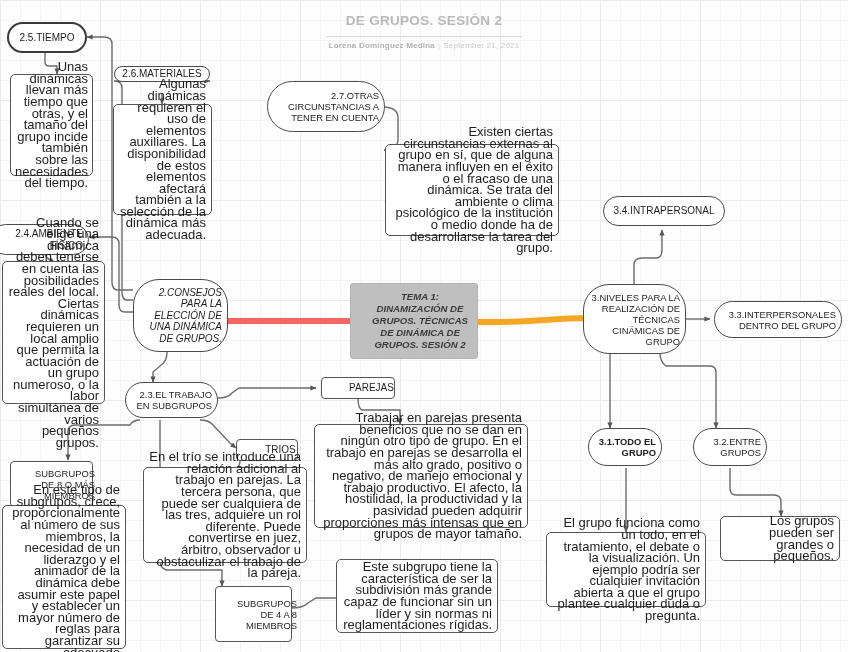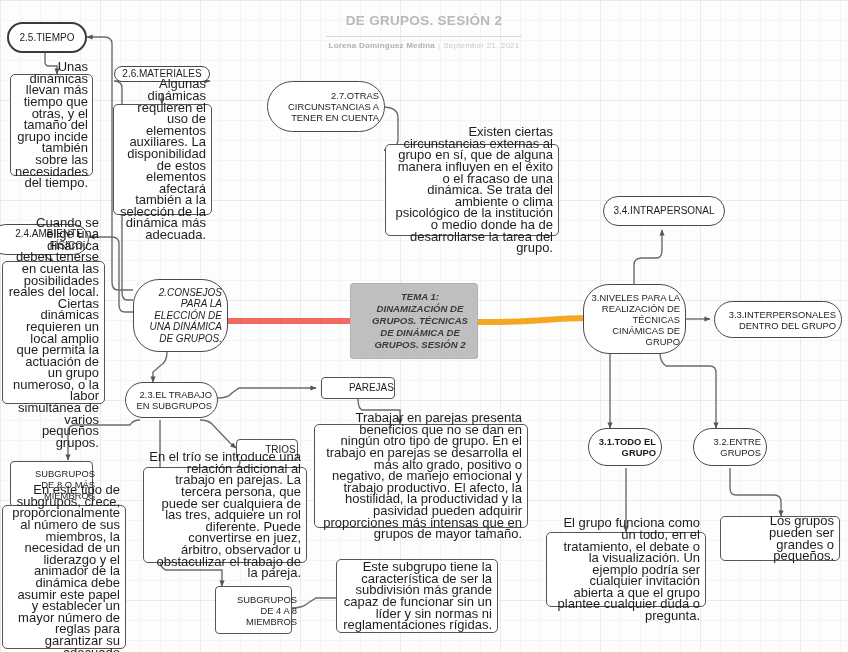--- a/index.html
+++ b/index.html
@@ -159,21 +159,21 @@
 
   <div class="node rect cap" style="left:321px;top:377px;width:74px;height:22px;">PAREJAS</div>
   <div class="node body" style="left:314px;top:424px;width:214px;height:104px;">Trabajar en parejas presenta beneficios que no se dan en ningún otro tipo de grupo. En el trabajo en parejas se desarrolla el más alto grado, positivo o negativo, de manejo emocional y trabajo productivo. El afecto, la hostilidad, la productividad y la pasividad pueden adquirir proporciones más intensas que en grupos de mayor tamaño.</div>
 
   <div class="node rect cap" style="left:236px;top:439px;width:62px;height:22px;">TRIOS</div>
   <div class="node body" style="left:143px;top:467px;width:164px;height:96px;">En el trío se introduce una relación adicional al trabajo en parejas. La tercera persona, que puede ser cualquiera de las tres, adquiere un rol diferente. Puede convertirse en juez, árbitro, observador u obstaculizar el trabajo de la pareja.</div>
 
   <div class="node rect cap-sm" style="left:10px;top:461px;width:83px;height:46px;">SUBGRUPOS DE 8 O MÁS MIEMBROS</div>
   <div class="node body" style="left:2px;top:505px;width:124px;height:144px;">En este tipo de subgrupos, crece, proporcionalmente al número de sus miembros, la necesidad de un liderazgo y el animador de la dinámica debe asumir este papel y establecer un mayor número de reglas para garantizar su adecuado funcionamiento.</div>
 
-  <div class="node rect cap-sm" style="left:215px;top:586px;width:77px;height:48px;">SUBGRUPOS DE 4 A 8 MIEMBROS</div>
+  <div class="node rect cap-sm" style="left:215px;top:586px;width:77px;height:56px;">SUBGRUPOS DE 4 A 8 MIEMBROS</div>
   <div class="node body" style="left:336px;top:559px;width:162px;height:74px;">Este subgrupo tiene la característica de ser la subdivisión más grande capaz de funcionar sin un líder y sin normas ni reglamentaciones rígidas.</div>
 
   <div class="node pill cap-sm" style="left:583px;top:284px;width:103px;height:70px;">3.NIVELES PARA LA REALIZACIÓN DE TÉCNICAS CINÁMICAS DE GRUPO</div>
 
   <div class="node pill cap" style="left:603px;top:196px;width:122px;height:30px;">3.4.INTRAPERSONAL</div>
 
   <div class="node pill cap-sm" style="left:714px;top:301px;width:128px;height:37px;">3.3.INTERPERSONALES DENTRO DEL GRUPO</div>
 
   <div class="node pill cap-sm" style="left:588px;top:428px;width:74px;height:38px;font-weight:bold;">3.1.TODO EL GRUPO</div>
   <div class="node body" style="left:546px;top:532px;width:160px;height:75px;">El grupo funciona como un todo, en el tratamiento, el debate o la visualización. Un ejemplo podría ser cualquier invitación abierta a que el grupo plantee cualquier duda o pregunta.</div>

